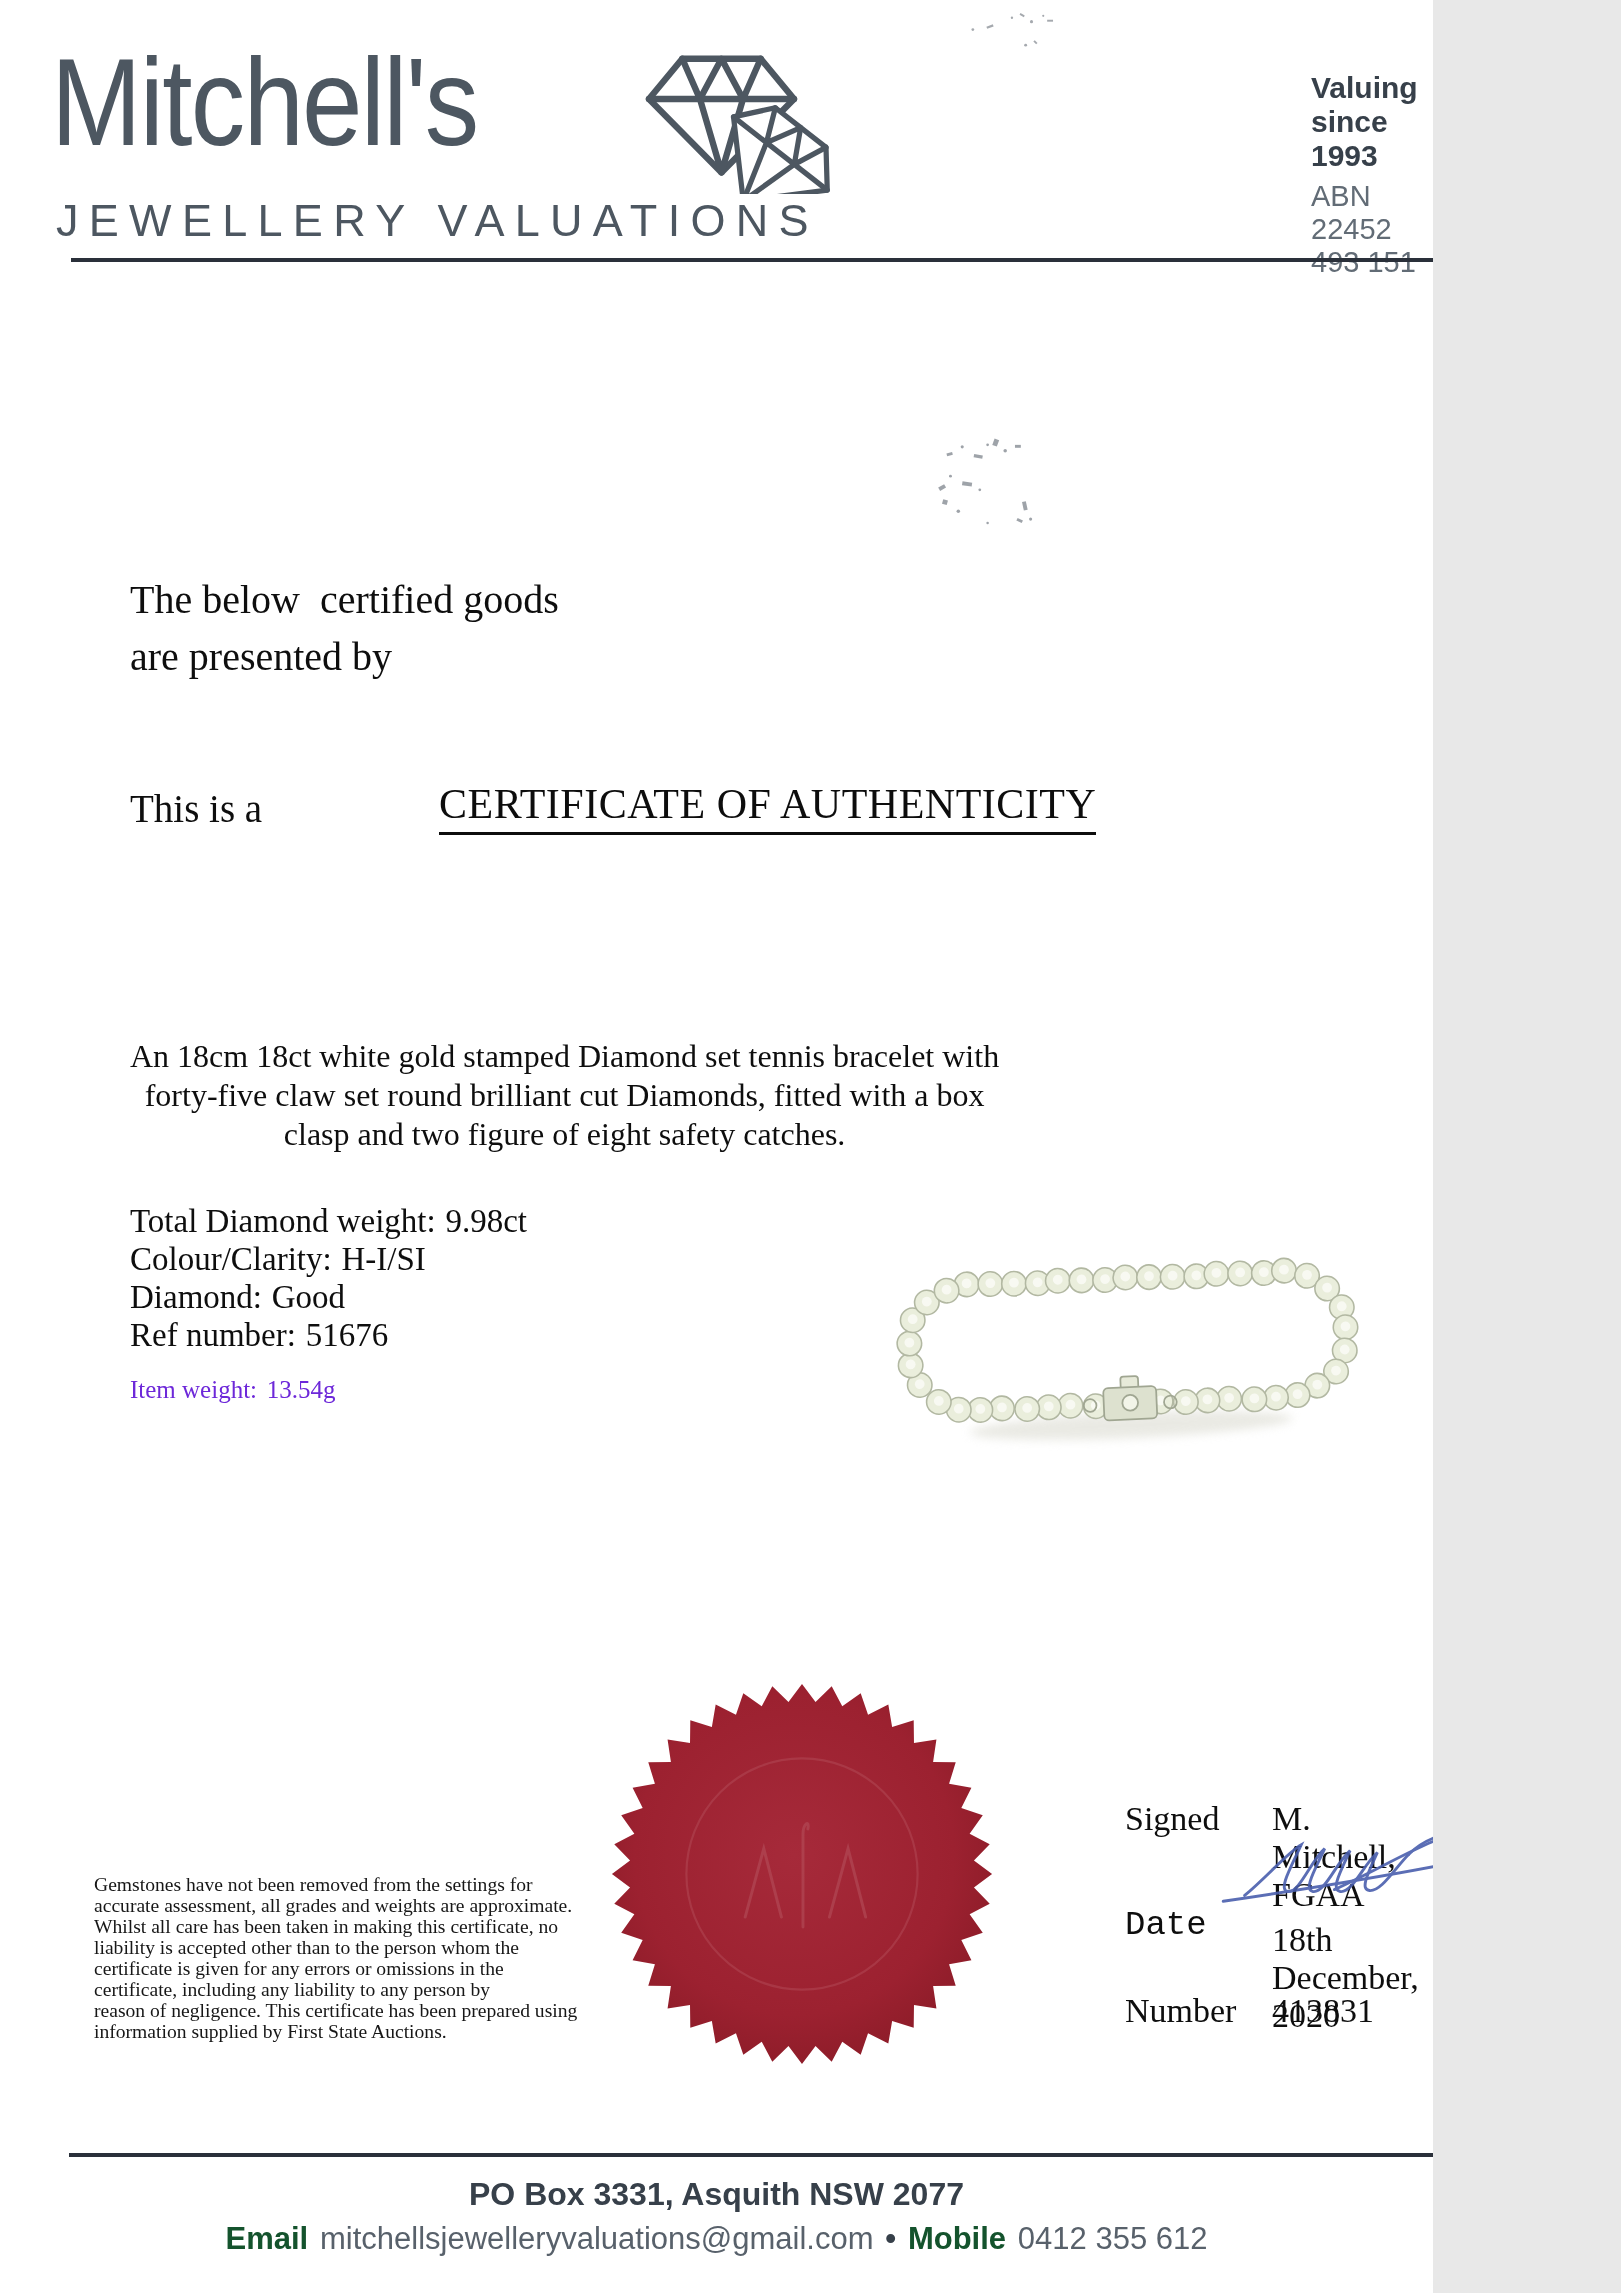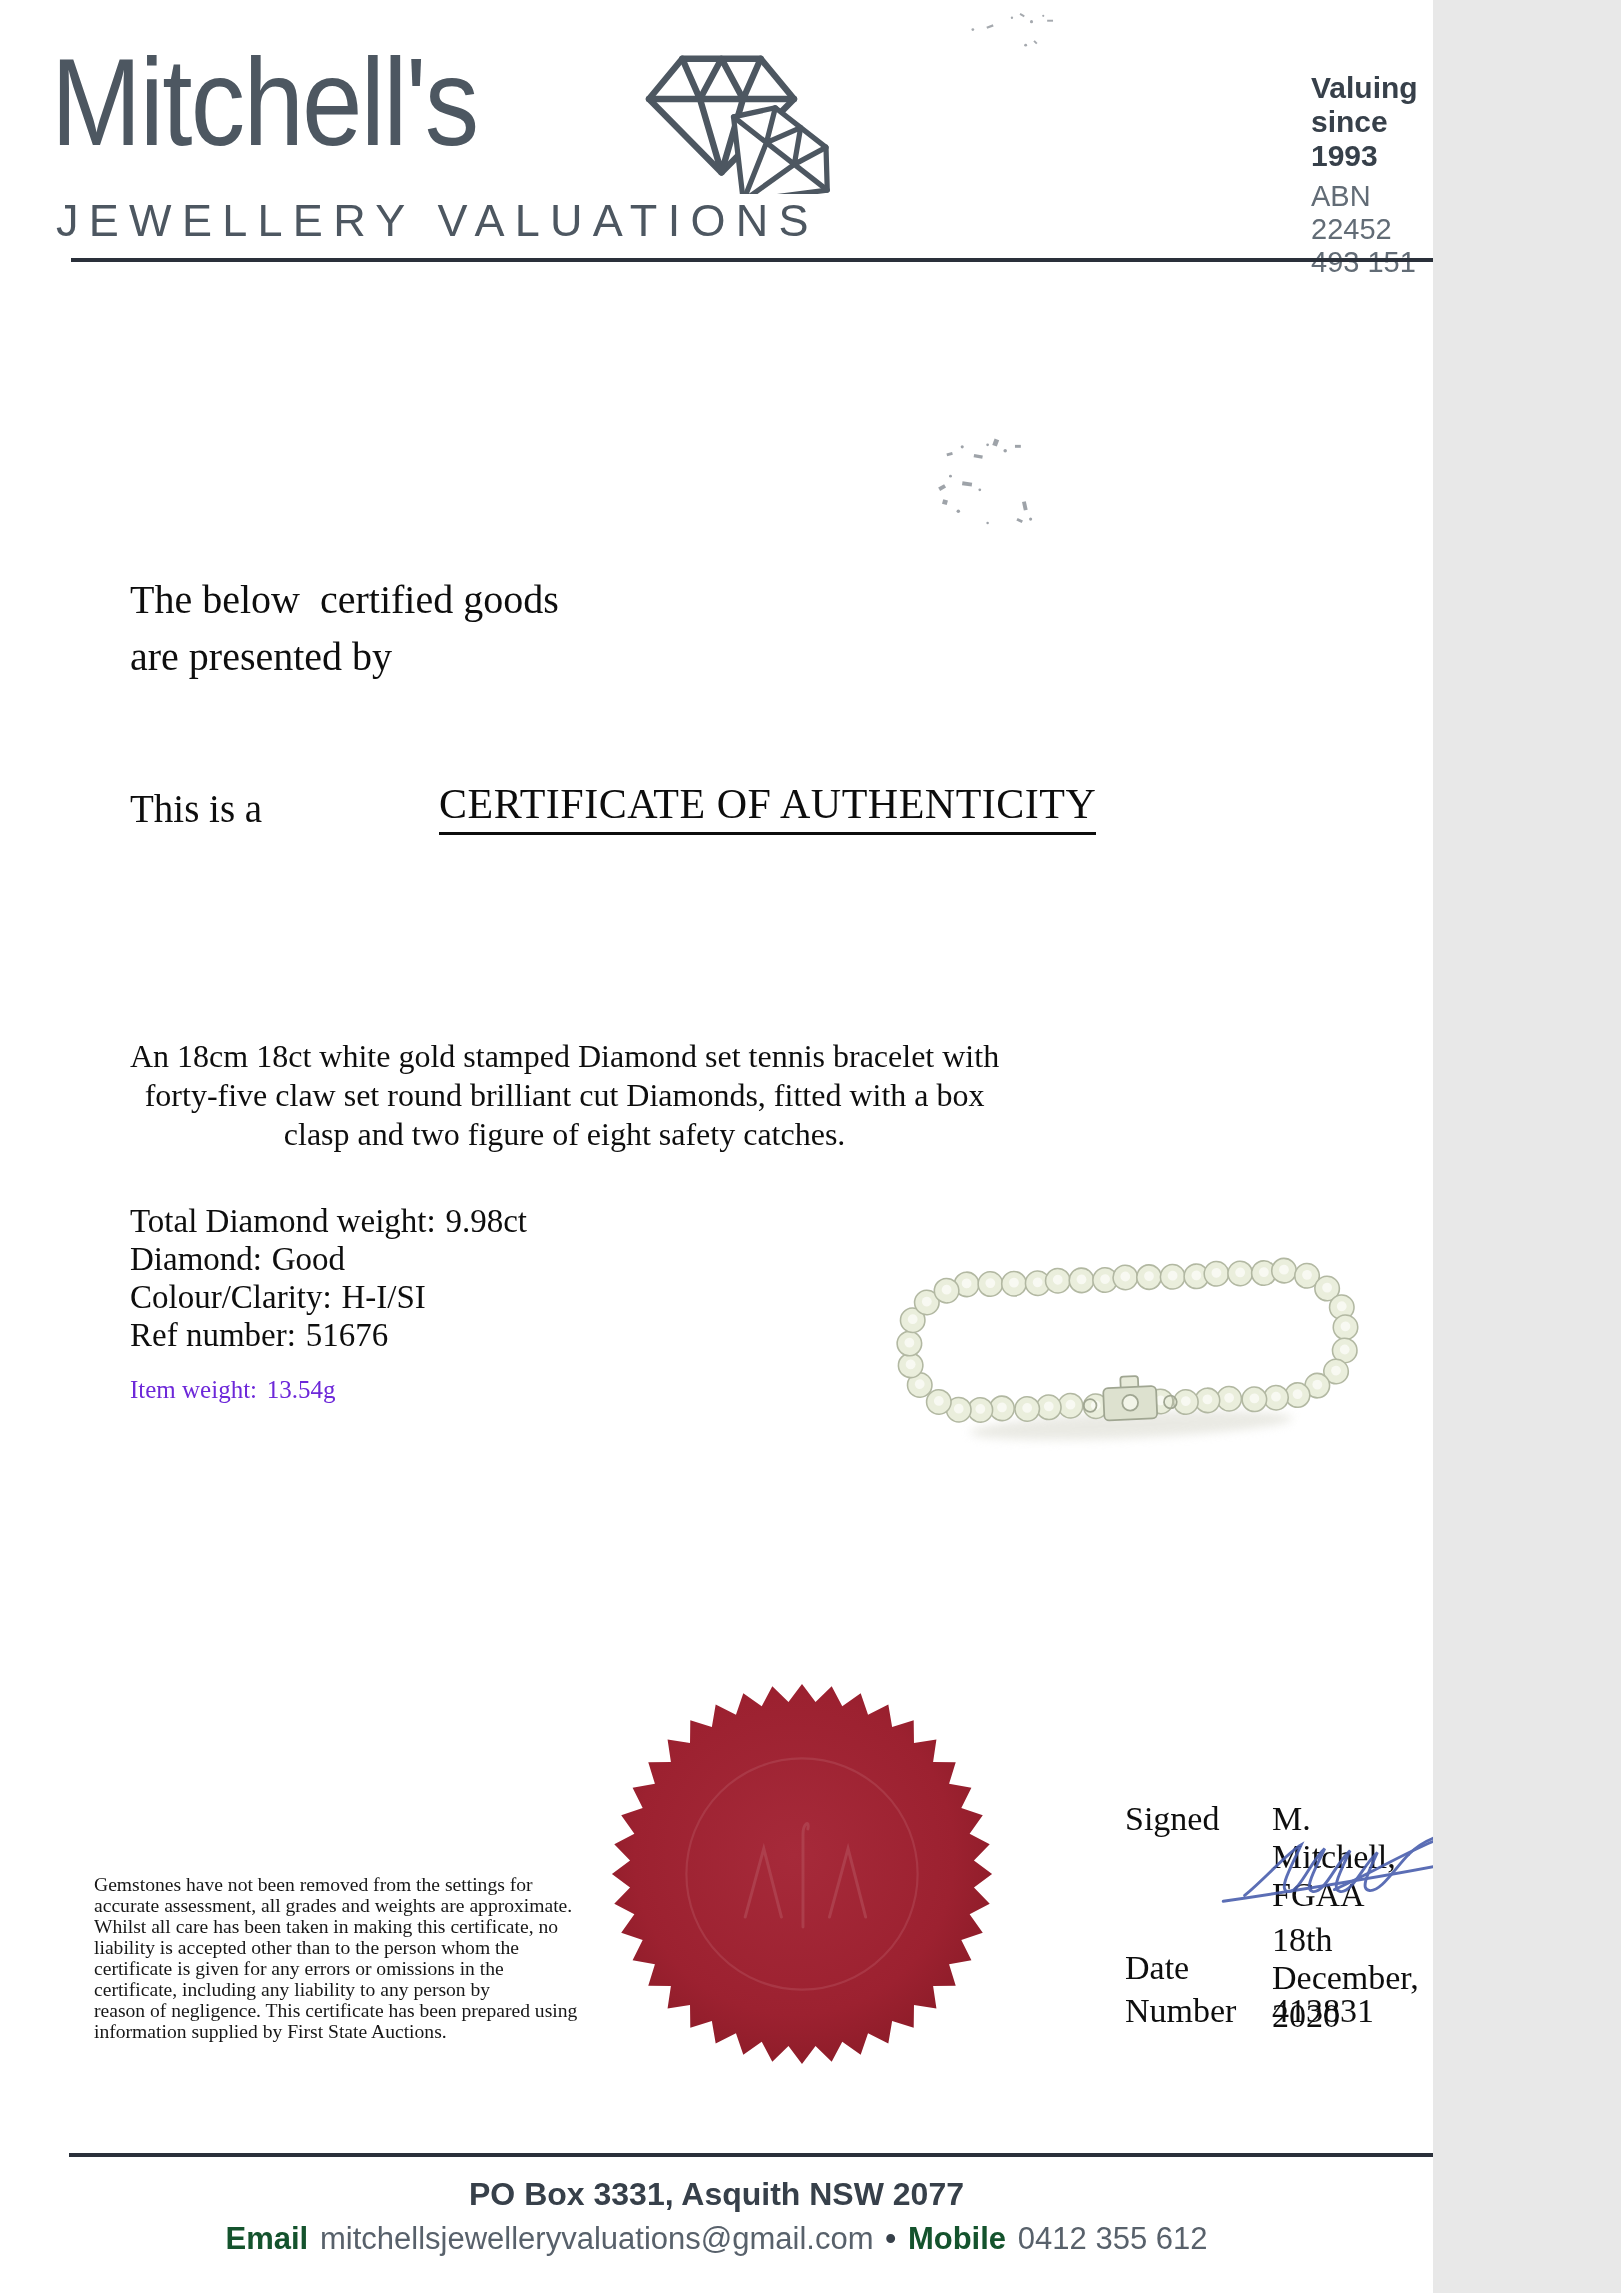--- a/index.html
+++ b/index.html
@@ -140,22 +140,22 @@
   <div class="cert-title">CERTIFICATE OF AUTHENTICITY</div>
 
   <div class="descr">
     <div>An 18cm 18ct white gold stamped Diamond set tennis bracelet with</div>
     <div>forty-five claw set round brilliant cut Diamonds, fitted with a box</div>
     <div>clasp and two figure of eight safety catches.</div>
   </div>
 
   <div class="details">
     <div><span class="lbl">Total Diamond weight:</span><span>9.98ct</span></div>
+    <div><span class="lbl">Colour/Clarity:</span><span>H-I/SI</span></div>
     <div><span class="lbl">Diamond:</span><span>Good</span></div>
-    <div><span class="lbl">Colour/Clarity:</span><span>H-I/SI</span></div>
     <div><span class="lbl">Ref number:</span><span>51676</span></div>
   </div>
   <div class="iw">
     <span class="lbl">Item weight:</span><span>13.54g</span>
   </div>
 
   <svg class="bracelet" viewBox="0 0 544 216">
     <defs>
         <filter id="soft" x="-40%" y="-40%" width="180%" height="180%">
           <feGaussianBlur stdDeviation="5"></feGaussianBlur>
@@ -298,21 +298,21 @@
 
   <svg class="signature" viewBox="0 0 235 82">
     <g fill="none" stroke="#4a5fae" stroke-width="3" stroke-linecap="round" opacity="0.9">
       <path d="M6 70 C60 62, 150 48, 224 34"></path>
       <path d="M28 64 C52 44, 72 20, 86 12 C76 34, 62 58, 72 60 C84 62, 96 28, 110 16 C100 38, 88 58, 98 60 C110 62, 122 30, 136 18 C126 40, 116 58, 126 60 C138 62, 150 32, 164 20 C154 42, 146 58, 156 59 C168 60, 182 36, 196 22"></path>
       <path d="M120 58 C160 40, 200 16, 228 6"></path>
       <path d="M196 22 C204 14, 212 9, 222 5"></path>
     </g>
   </svg>
 
-  <div class="sig-label" style="top:1949px;">Date</div>
+  <div class="sig-label" style="top:1906px;font-family:Liberation Mono, monospace;">Date</div>
   <div class="sig-value" style="top:1921px;">18th December, 2020</div>
 
   <div class="sig-label" style="top:1992px;">Number</div>
   <div class="sig-value" style="top:1992px;">413831</div>
 
   <div class="rule-bottom"></div>
   <div class="footer-address">PO Box 3331, Asquith NSW 2077</div>
   <div class="footer-contact">
     <span class="b">Email</span><span>mitchellsjewelleryvaluations@gmail.com</span><span class="dot">•</span><span class="b">Mobile</span><span>0412 355 612</span>
   </div>

